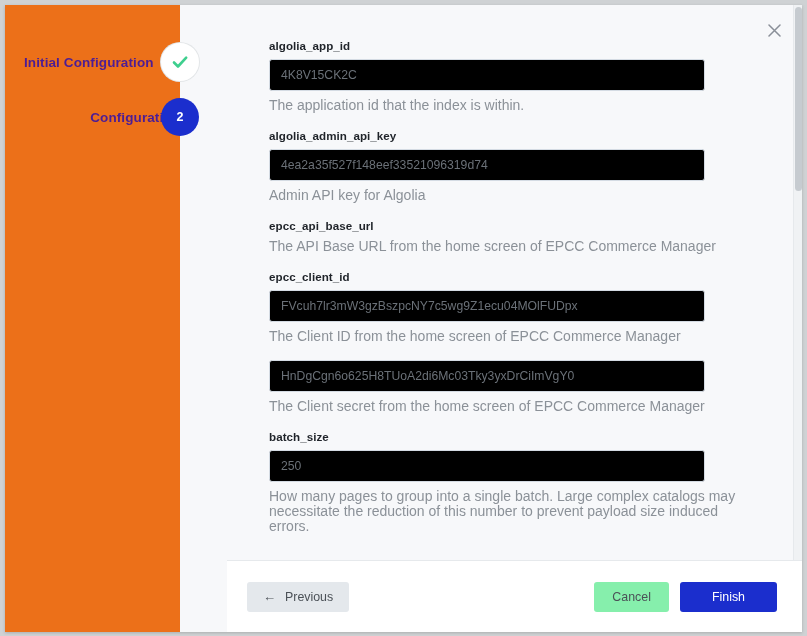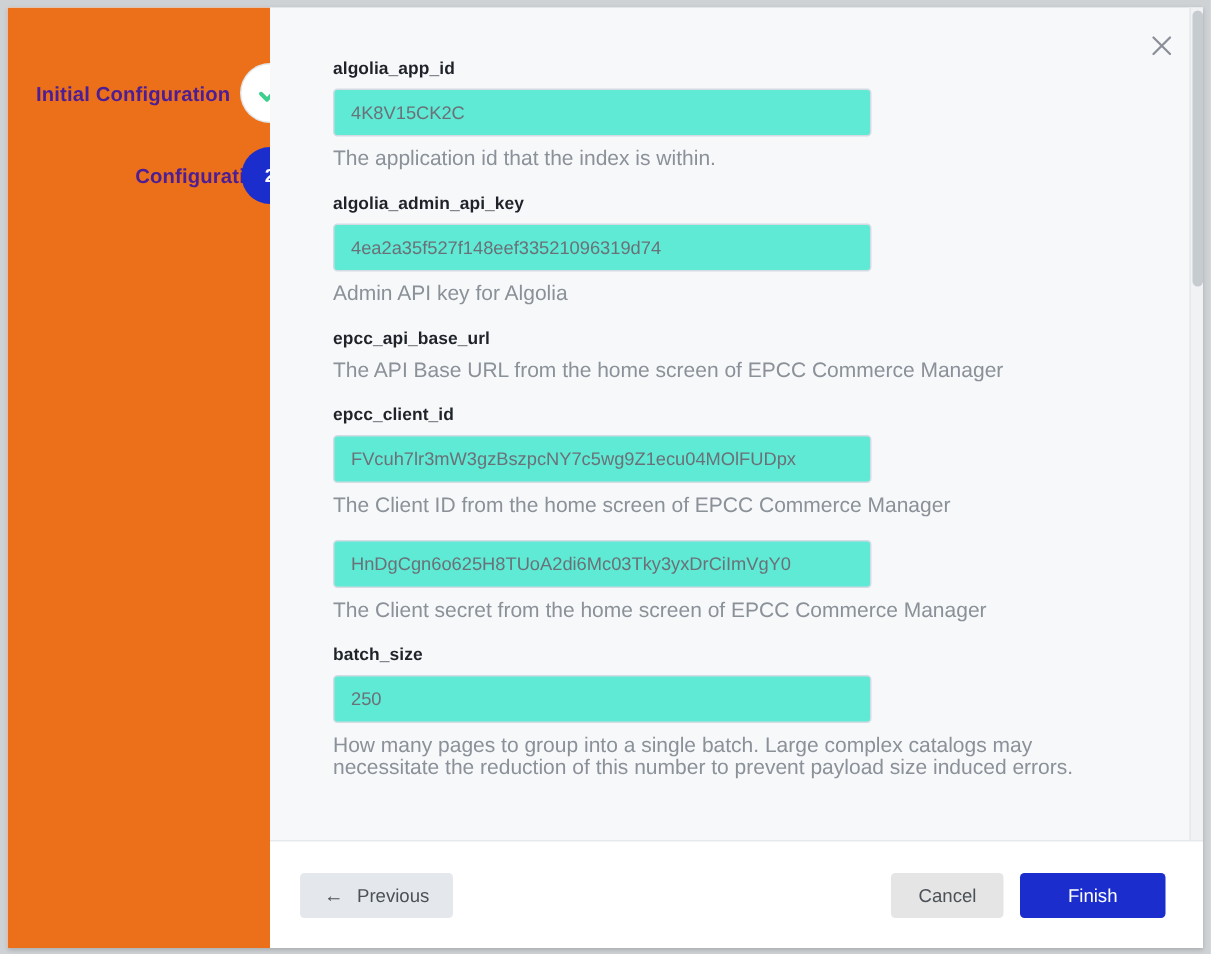--- a/index.html
+++ b/index.html
@@ -80,20 +80,21 @@
   }
 
   
   .pane {
     flex: 1 1 auto;
     position: relative;
     background: #f7f8fa;
     display: flex;
     flex-direction: column;
     min-width: 0;
+    margin-left: 47px;
   }
 
   .close-btn {
     position: absolute;
     top: 14px;
     right: 17px;
     width: 22px;
     height: 22px;
     display: flex;
     align-items: center;
@@ -123,26 +124,26 @@
   .field:last-child { margin-bottom: 0; }
 
   .field-label {
     font-size: 11.6px;
     font-weight: bold;
     color: #1f2329;
     margin-bottom: 7px;
     letter-spacing: .05px;
   }
   .field-input {
-    width: 359px;
+    width: 436px;
     height: 32px;
     box-sizing: border-box;
     border: 1px solid #d4dbe3;
     border-radius: 3px;
-    background: #5eead4;
+    background: #000000;
     padding: 0 11px;
     font-size: 12.2px;
     color: #6b7178;
     font-family: "Liberation Sans", sans-serif;
     outline: none;
     display: flex;
     align-items: center;
   }
   .field-help {
     font-size: 14px;
@@ -178,21 +179,21 @@
     display: inline-flex;
     align-items: center;
     justify-content: center;
     gap: 9px;
   }
   .btn-prev {
     background: #e4e8ec;
     color: #4b5157;
   }
   .btn-cancel {
-    background: #e5e5e5;
+    background: #86efac;
     color: #4b5157;
     padding: 4px 18px;
   }
   .btn-finish {
     background: #1b2ecd;
     color: #ffffff;
     padding: 0 32px;
   }
   .spacer { flex: 1 1 auto; }
   .arrow-left { font-size: 13px; line-height: 1; color: #4b5157; }

